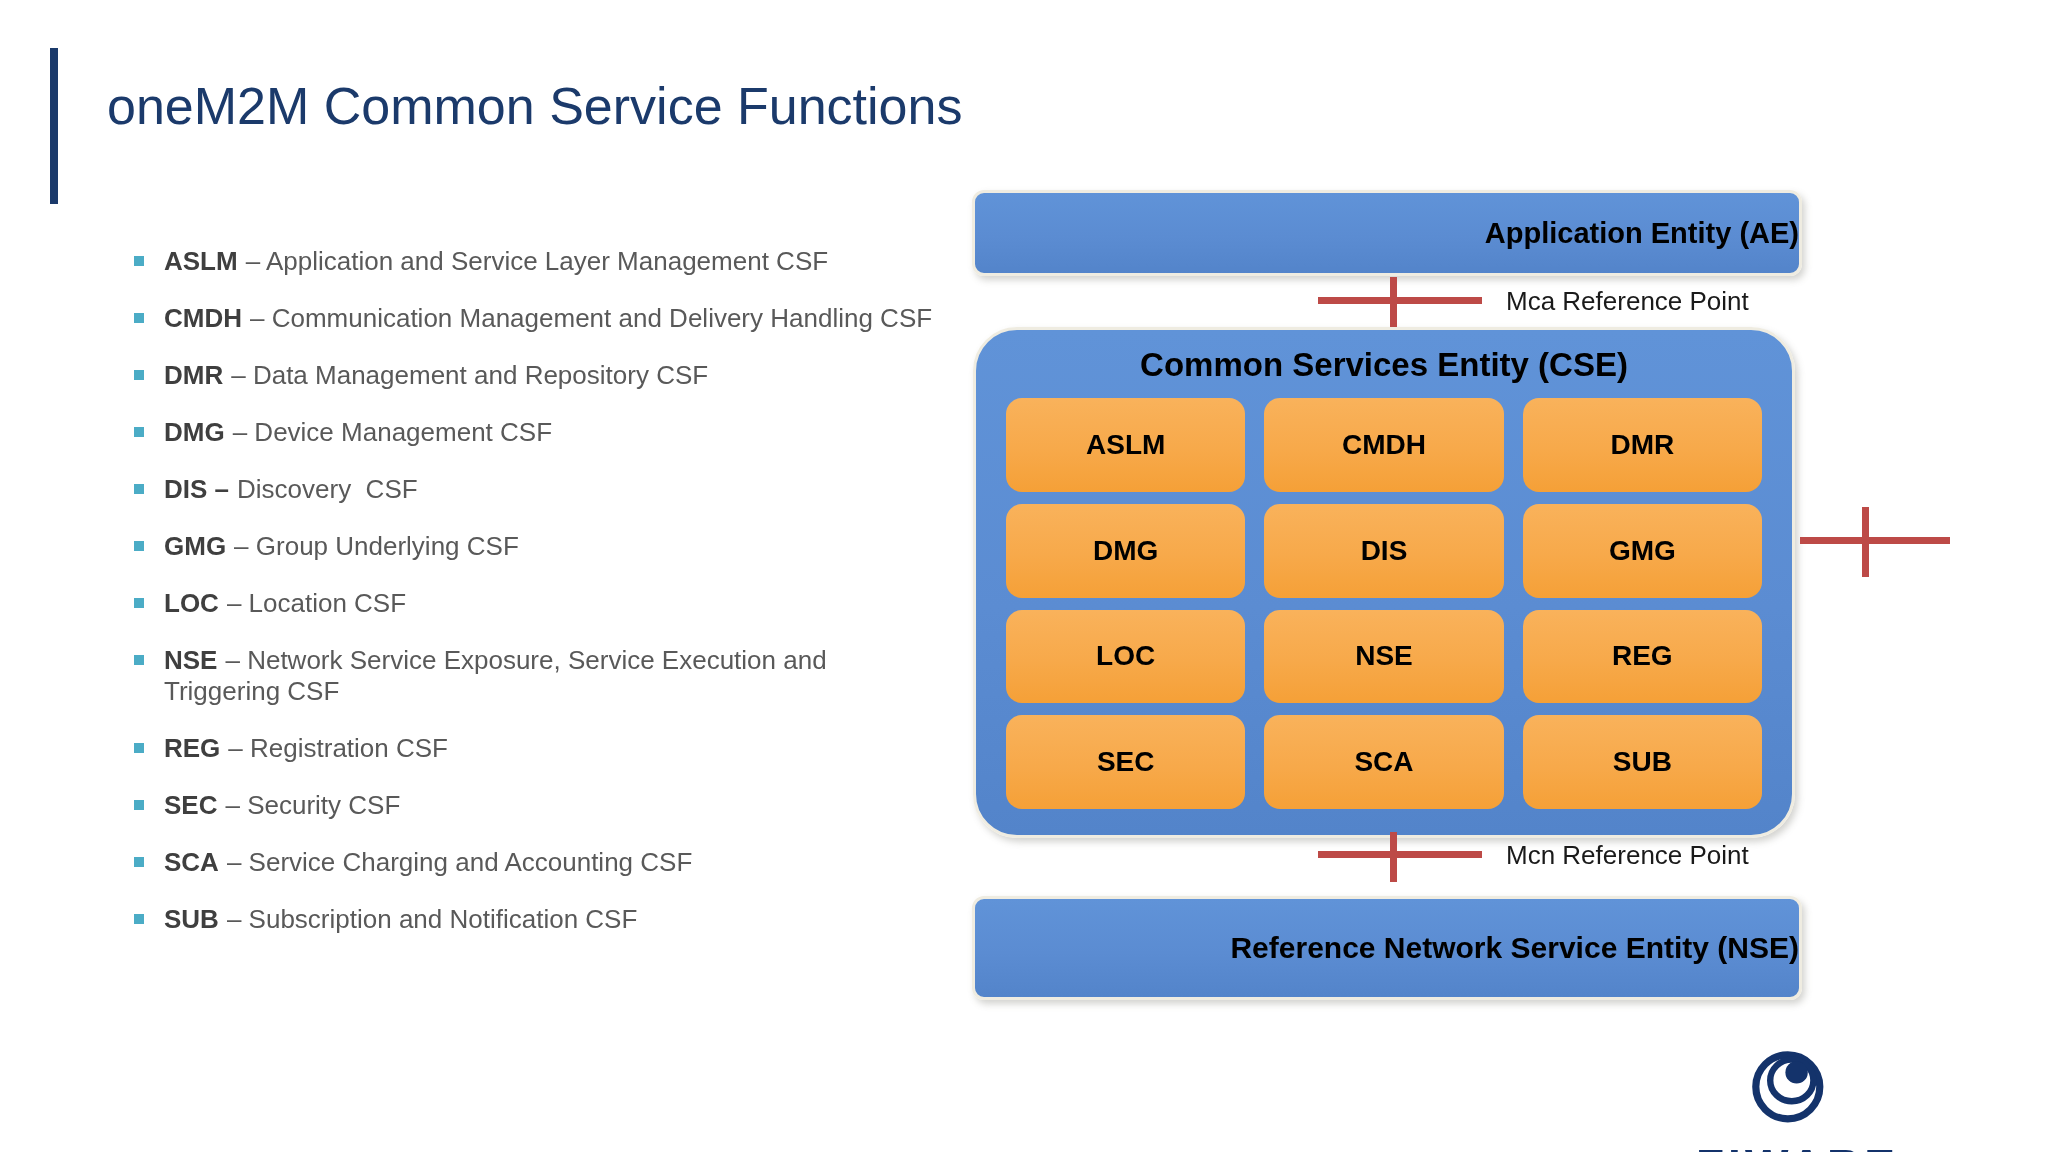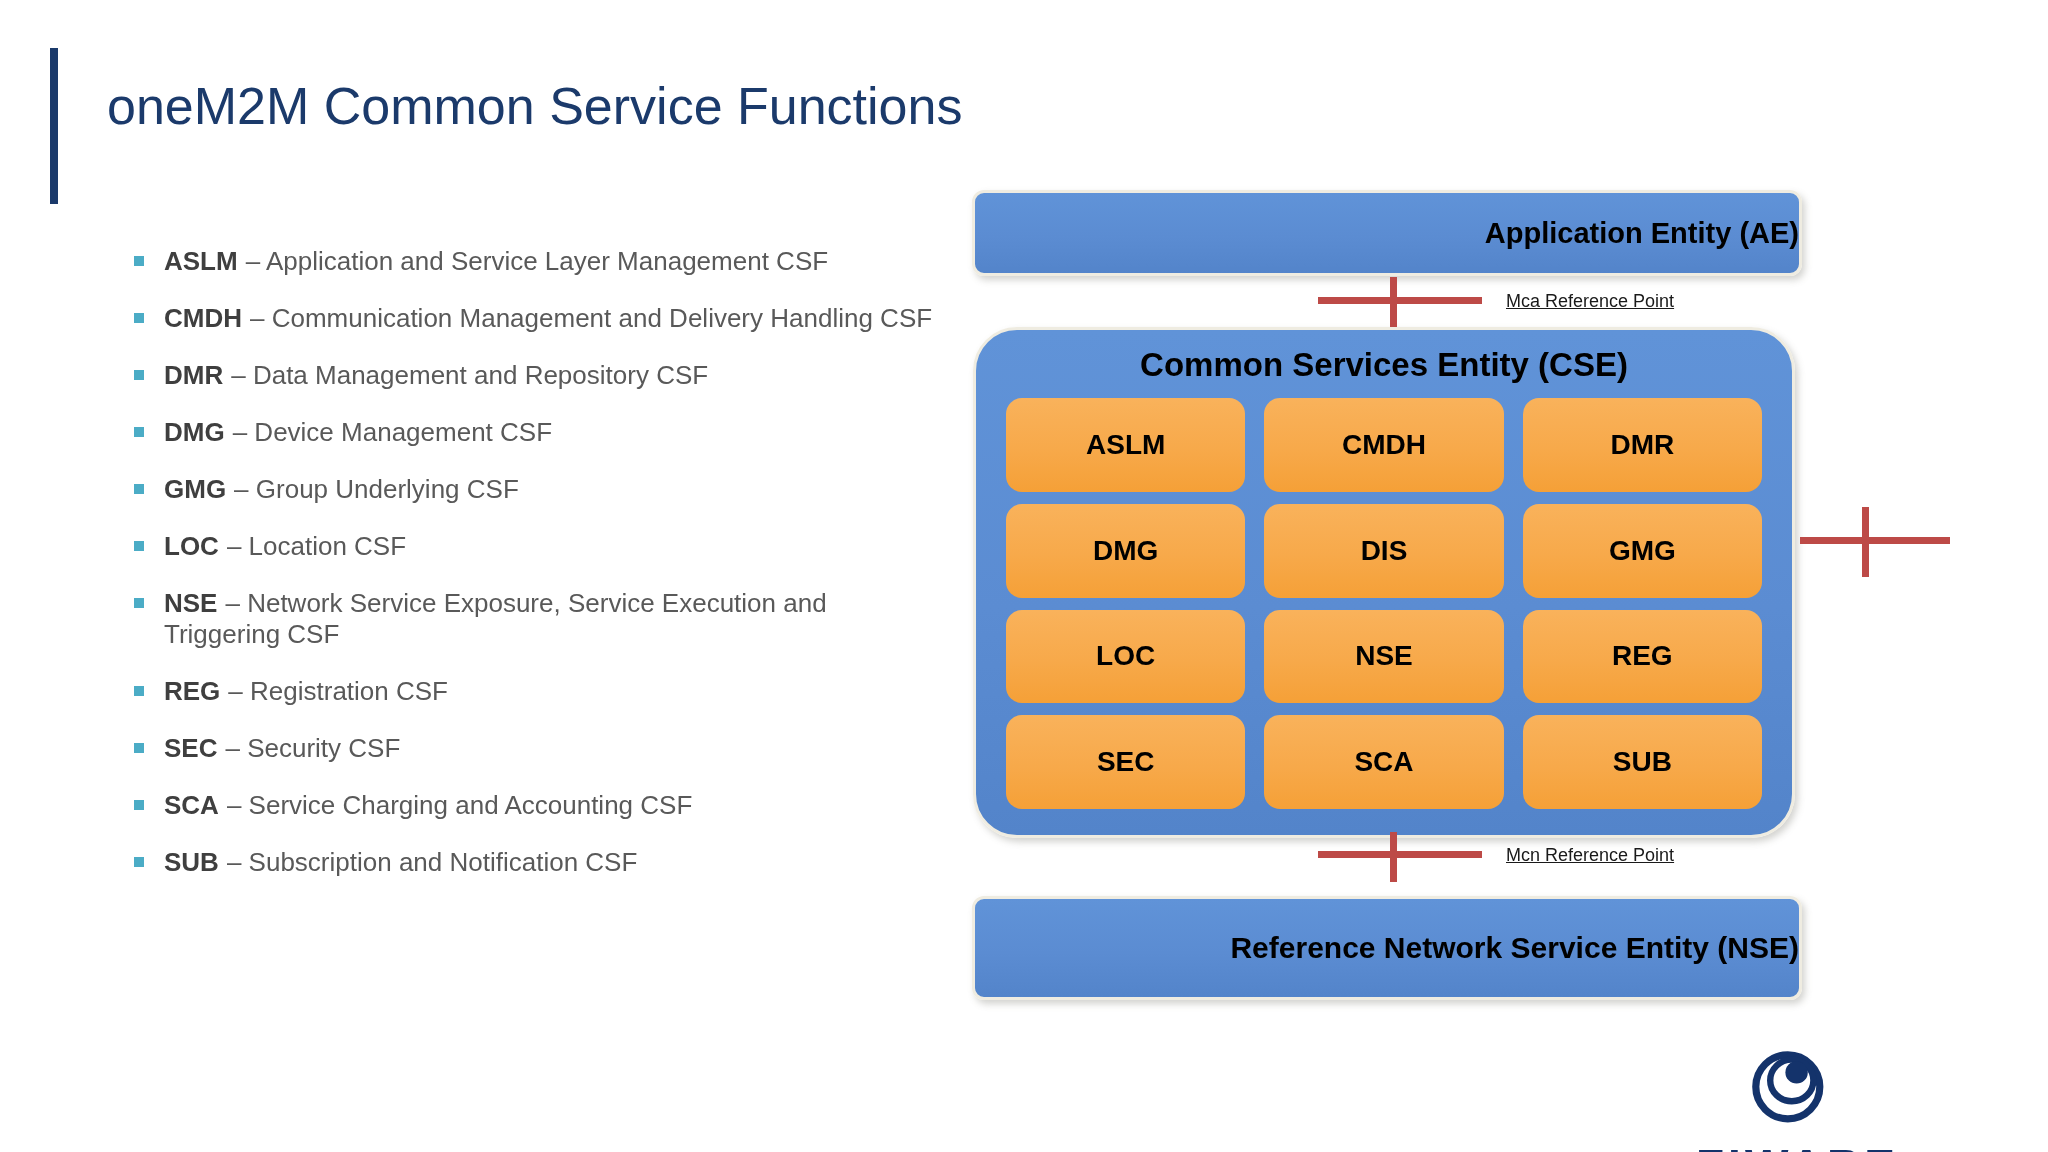--- a/index.html
+++ b/index.html
@@ -49,21 +49,21 @@
     font-size:28px;font-weight:bold;color:#000;}
 
   
   .conn{position:absolute;background:var(--ref-red);}
   .mca-v{left:422px;top:87px;width:7px;height:50px;}
   .mca-h{left:350px;top:107px;width:164px;height:7px;}
   .mcn-v{left:422px;top:642px;width:7px;height:50px;}
   .mcn-h{left:350px;top:661px;width:164px;height:7px;}
   .mcc-h{left:832px;top:347px;width:150px;height:7px;}
   .mcc-v{left:894px;top:317px;width:7px;height:70px;}
-  .ref-label{position:absolute;font-size:18px;color:var(--label-black);white-space:nowrap;line-height:30px;text-decoration:underline;}
+  .ref-label{position:absolute;font-size:26px;color:var(--label-black);white-space:nowrap;line-height:30px;}
   .mca-label{left:538px;top:96px;}
   .mcn-label{left:538px;top:650px;}
 
   
   .logo{position:absolute;left:1684px;top:1040px;display:flex;align-items:center;flex-direction:column;}
   .logo svg{display:block;}
   .logo-text{font-size:46px;font-weight:700;color:var(--logo-navy);letter-spacing:4px;
     margin-left:12px;line-height:84px;}
 </style>
 </head>
@@ -72,20 +72,21 @@
 <div class="slide">
 
   <div class="accent-bar"></div>
   <h1 class="page-title">oneM2M Common Service Functions</h1>
 
   <ul class="csf-list">
     <li><span class="bullet"></span><span class="abbr">ASLM</span><span class="desc">– Application and Service Layer Management CSF</span></li>
     <li><span class="bullet"></span><span class="abbr">CMDH</span><span class="desc">– Communication Management and Delivery Handling CSF</span></li>
     <li><span class="bullet"></span><span class="abbr">DMR</span><span class="desc">– Data Management and Repository CSF</span></li>
     <li><span class="bullet"></span><span class="abbr">DMG</span><span class="desc">– Device Management CSF</span></li>
+    <li><span class="bullet"></span><span class="abbr">DIS –</span><span class="desc">Discovery  CSF</span></li>
     <li><span class="bullet"></span><span class="abbr">GMG</span><span class="desc">– Group Underlying CSF</span></li>
     <li><span class="bullet"></span><span class="abbr">LOC</span><span class="desc">– Location CSF</span></li>
     <li><span class="bullet"></span><span class="abbr">NSE</span><span class="desc">– Network Service Exposure, Service Execution and
 Triggering CSF</span></li>
     <li><span class="bullet"></span><span class="abbr">REG</span><span class="desc">– Registration CSF</span></li>
     <li><span class="bullet"></span><span class="abbr">SEC</span><span class="desc">– Security CSF</span></li>
     <li><span class="bullet"></span><span class="abbr">SCA</span><span class="desc">– Service Charging and Accounting CSF</span></li>
     <li><span class="bullet"></span><span class="abbr">SUB</span><span class="desc">– Subscription and Notification CSF</span></li>
   </ul>
 

